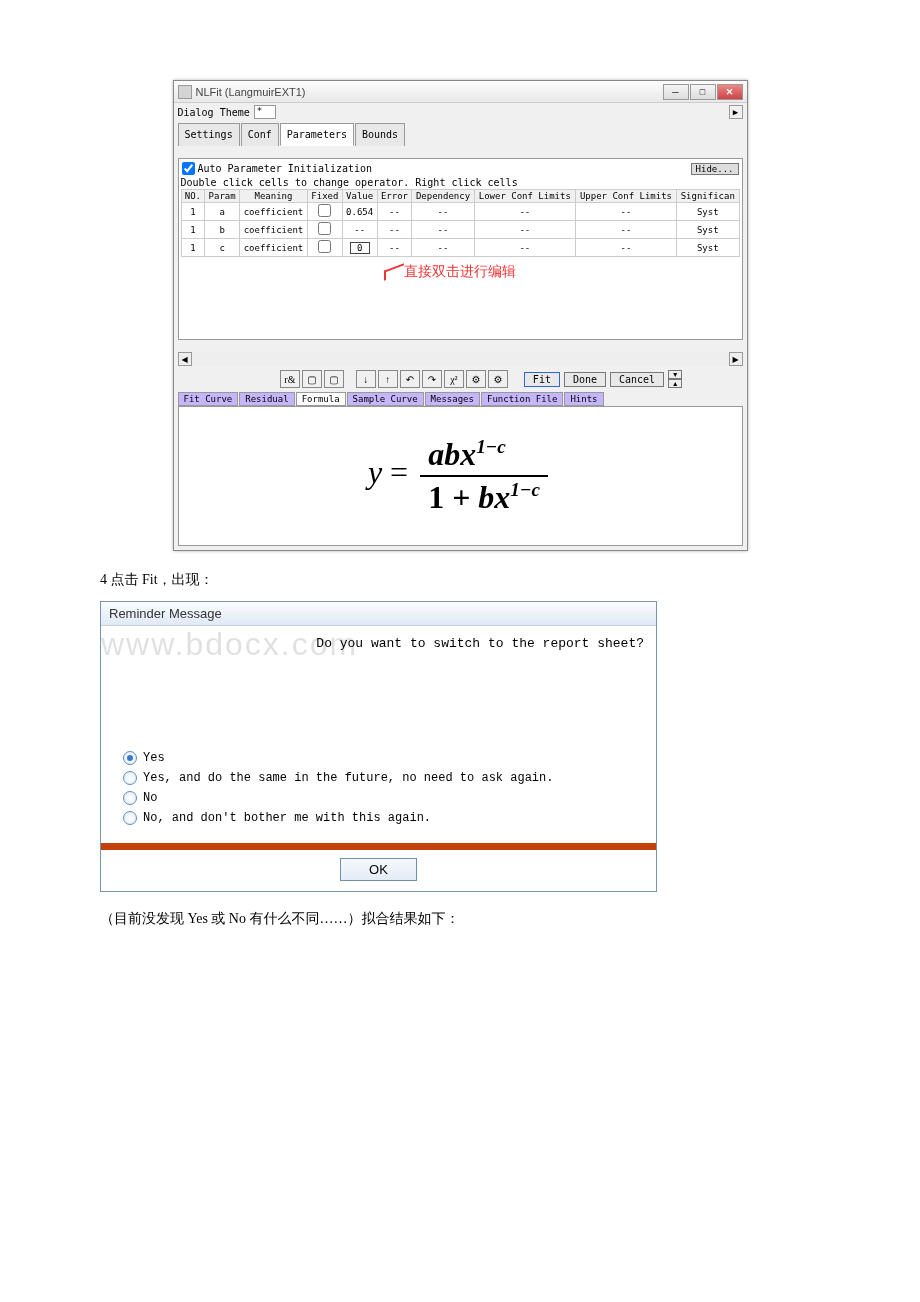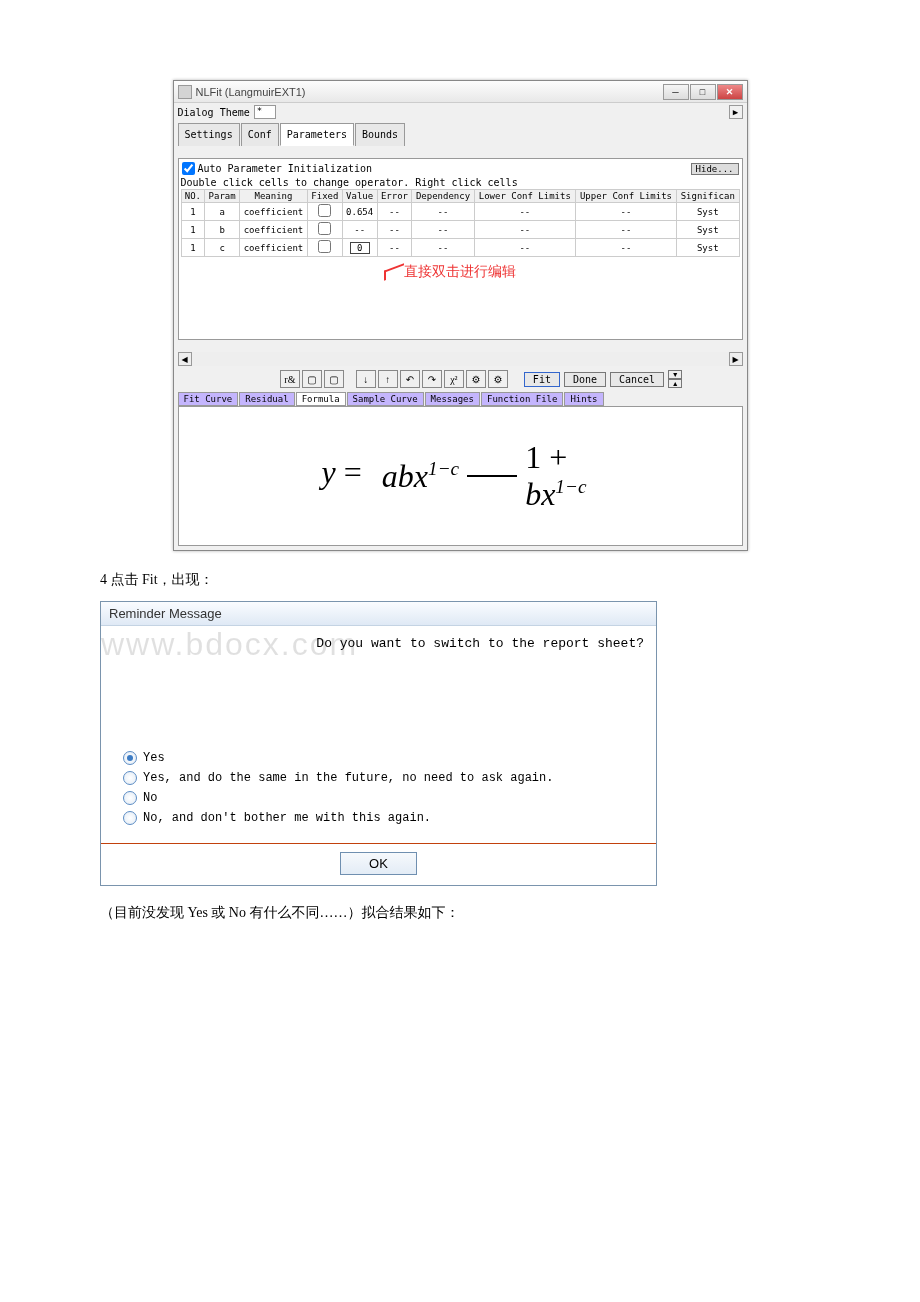--- a/index.html
+++ b/index.html
@@ -261,23 +261,24 @@
       align-items: center;
       justify-content: center;
     }
     .formula {
       font-family: "Times New Roman", serif;
       font-style: italic;
       font-size: 32px;
     }
     .frac {
       display: inline-flex;
-      align-items: center;
+      flex-direction: column;
       vertical-align: middle;
       margin: 0 4px;
+      font-weight: bold;
     }
     .frac .num, .frac .den { padding: 2px 8px; }
     .frac .line { border-top: 2px solid #000; width: 100%; }
     .exp { font-size: 0.6em; vertical-align: super; }
     
     
     .caption {
       margin: 18px 0 12px;
       font-size: 14px;
       font-family: "SimSun", serif;
@@ -336,21 +337,21 @@
     .radio.checked::after {
       content: '';
       width: 6px; height: 6px;
       border-radius: 50%;
       background: #3b7bc4;
     }
     .ok-row {
       display: flex;
       justify-content: center;
       padding: 8px 0 10px;
-      border-top: 1px solid #c2410c;
+      border-top: 7px solid #c2410c;
     }
     .ok-btn {
       border: 1px solid #6f8fb0;
       background: linear-gradient(to bottom, #f6f9fc, #e3ecf6);
       padding: 3px 28px;
       font-size: 13px;
       cursor: pointer;
       font-family: "Segoe UI", sans-serif;
     }
   </style>

